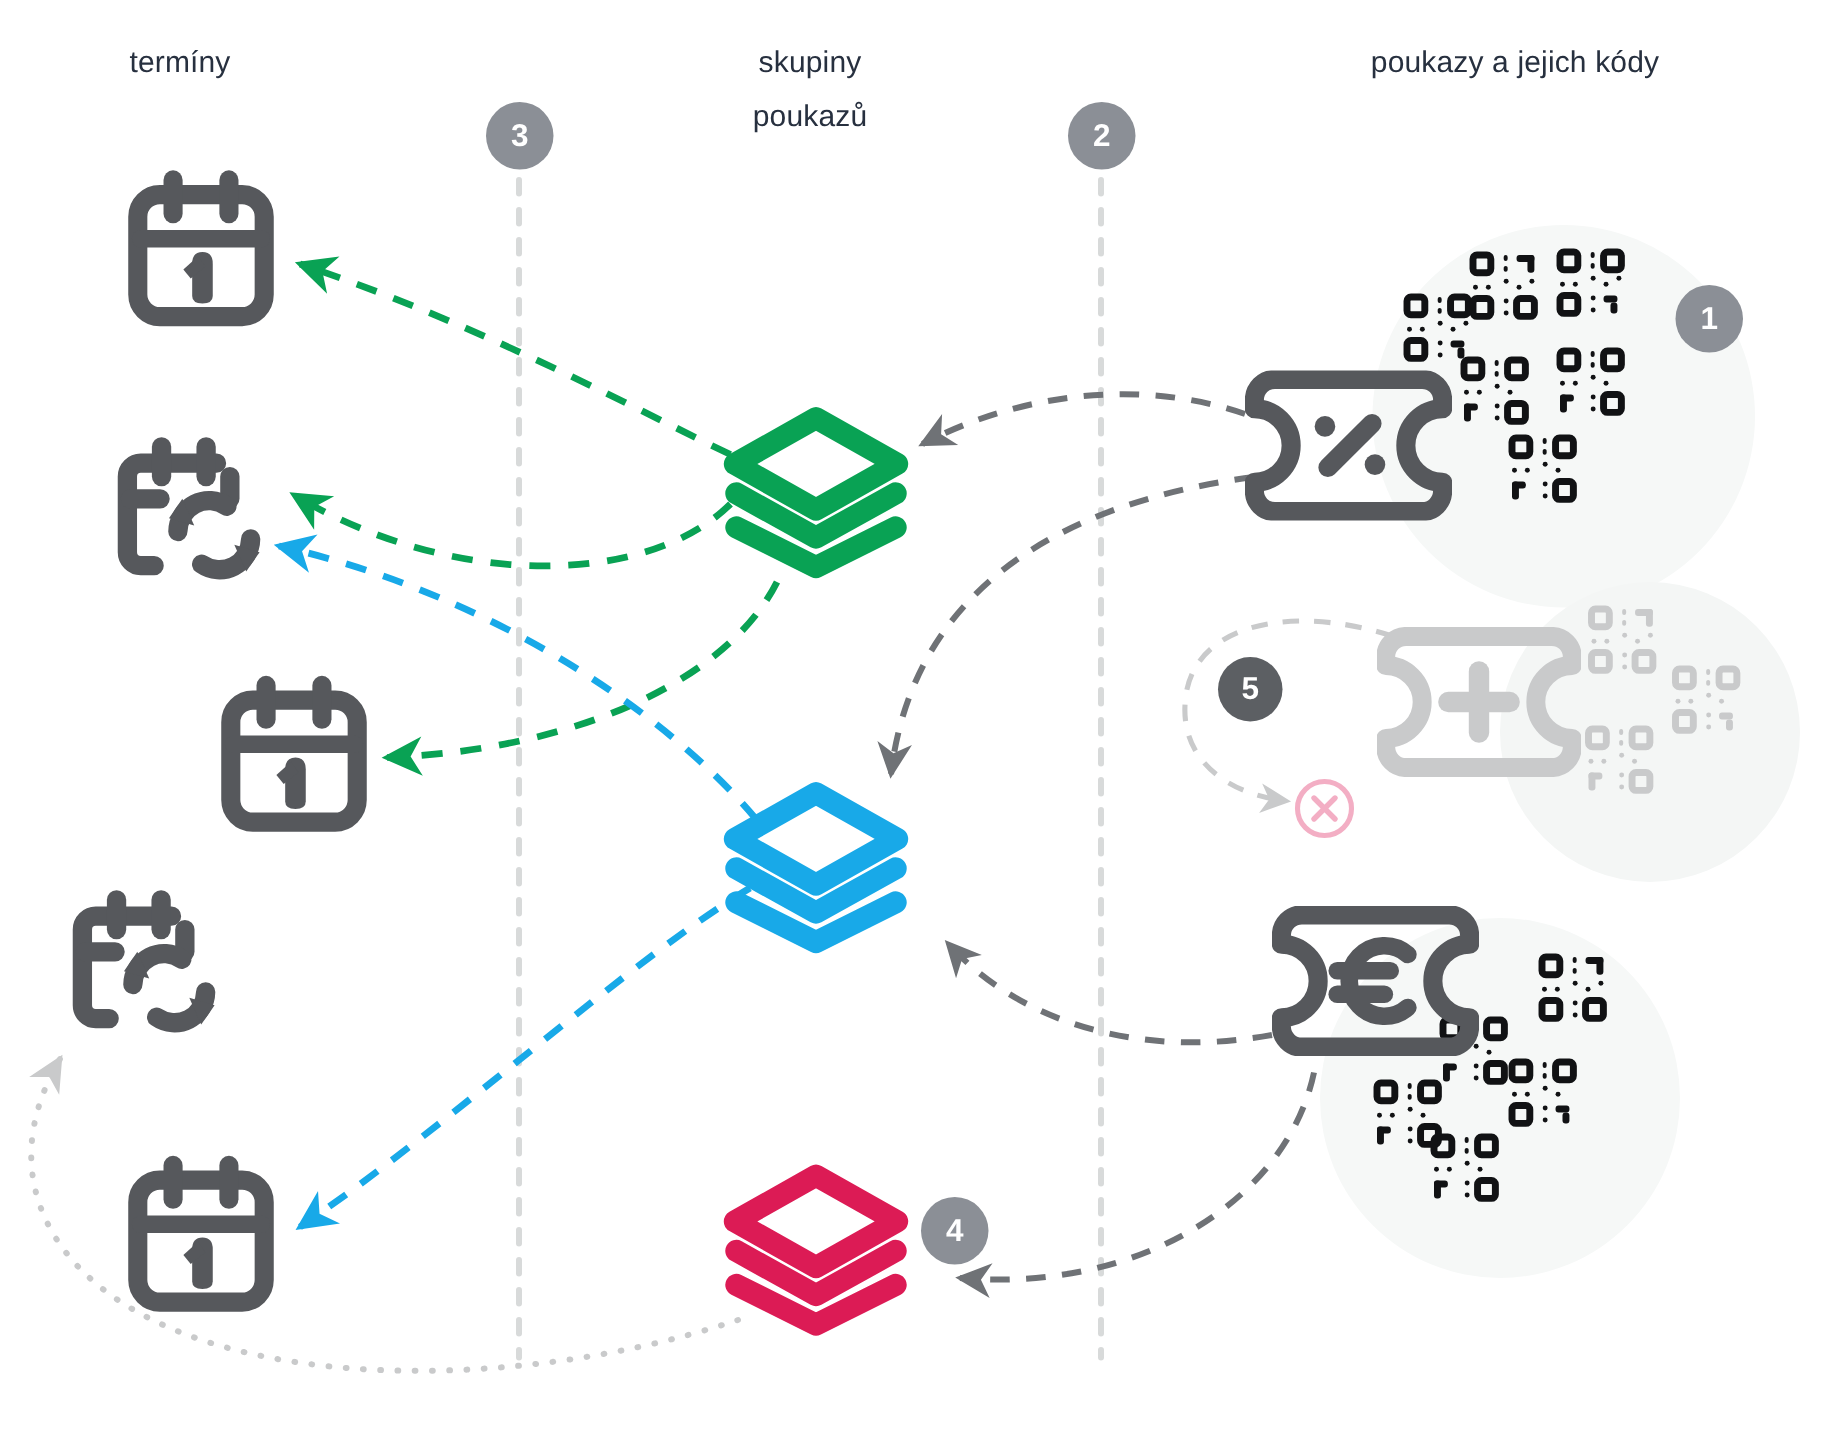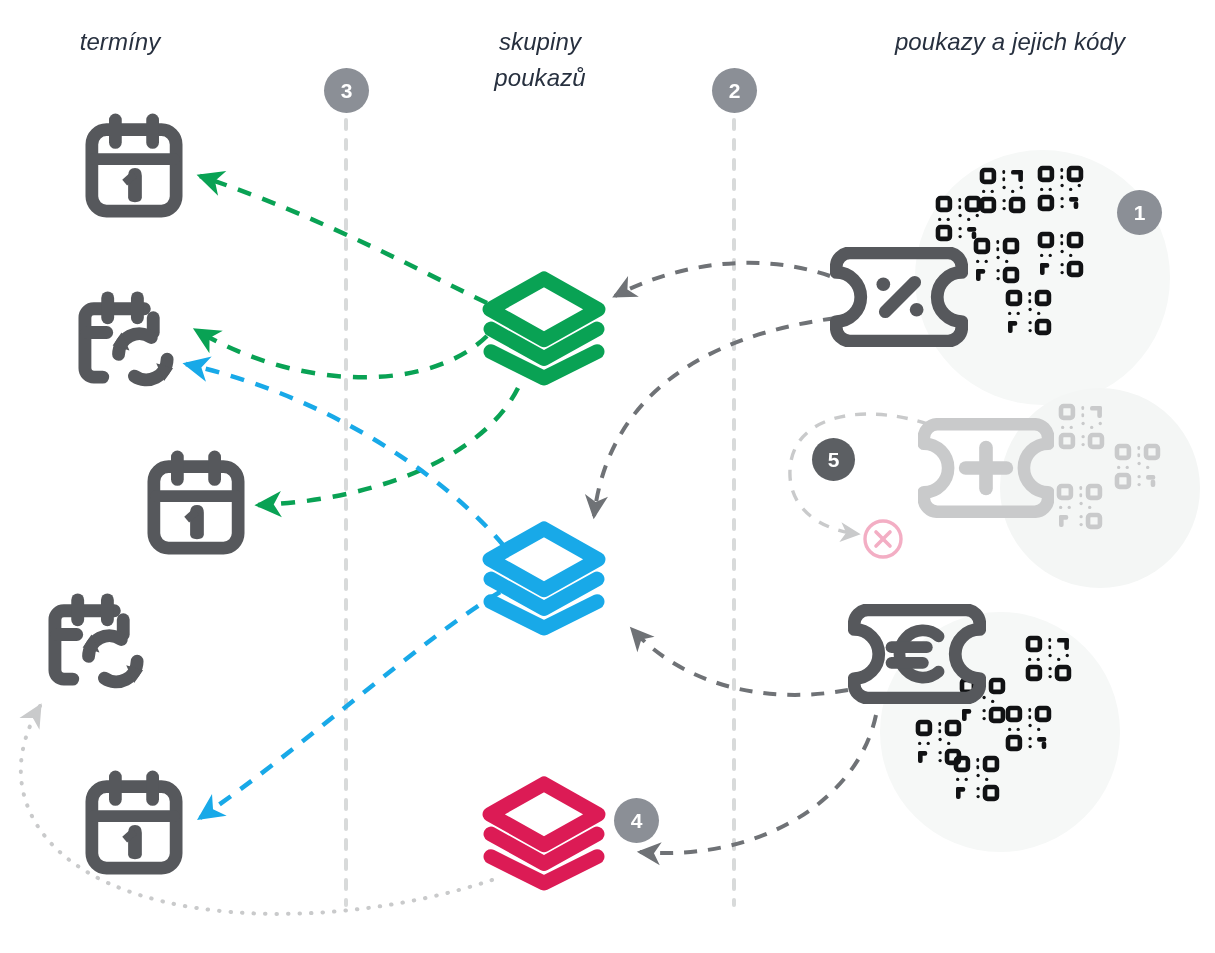--- a/index.html
+++ b/index.html
@@ -13,27 +13,26 @@
   #stage {
     position: relative;
     width: 1215px;
     height: 953px;
     background: #ffffff;
     overflow: hidden;
   }
   .col-title {
     position: absolute;
     color: #27303f;
-    font-size: 24px;
+    font-size: 20px;
     line-height: 36px;
     text-align: center;
     font-weight: 400;
     letter-spacing: 0.1px;
     white-space: pre-line;
-    font-style: italic;
   }
   #title-terminy { left: 0px;   top: 24px; width: 240px; }
   #title-skupiny { left: 420px; top: 24px; width: 240px; }
   #title-poukazy { left: 840px; top: 24px; width: 340px; }
 
   .badge {
     position: absolute;
     border-radius: 50%;
     background: #8b8f96;
     color: #ffffff;

